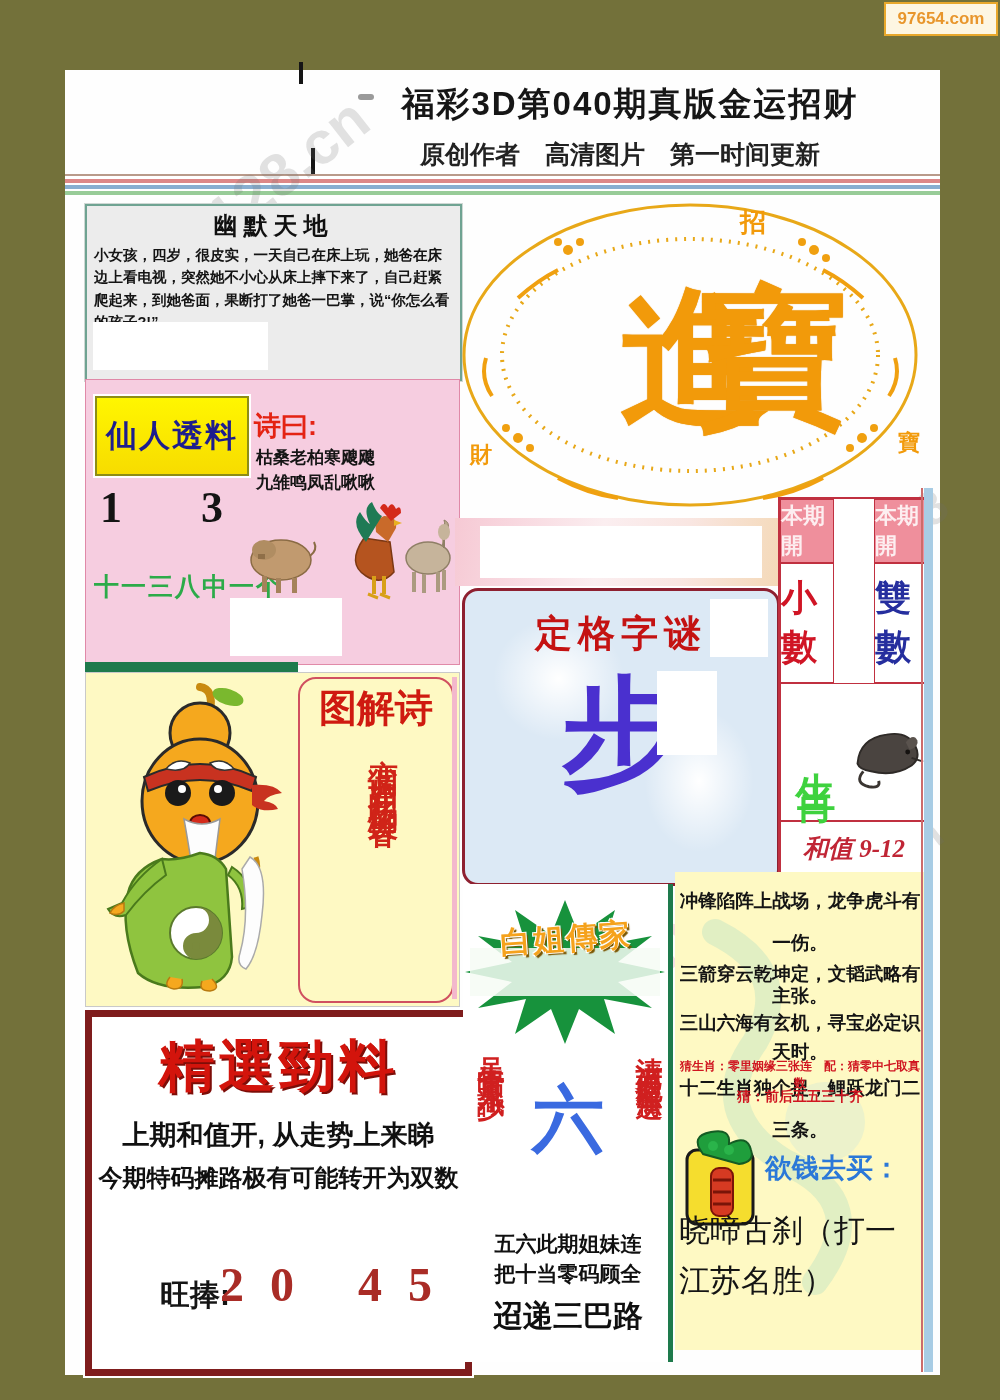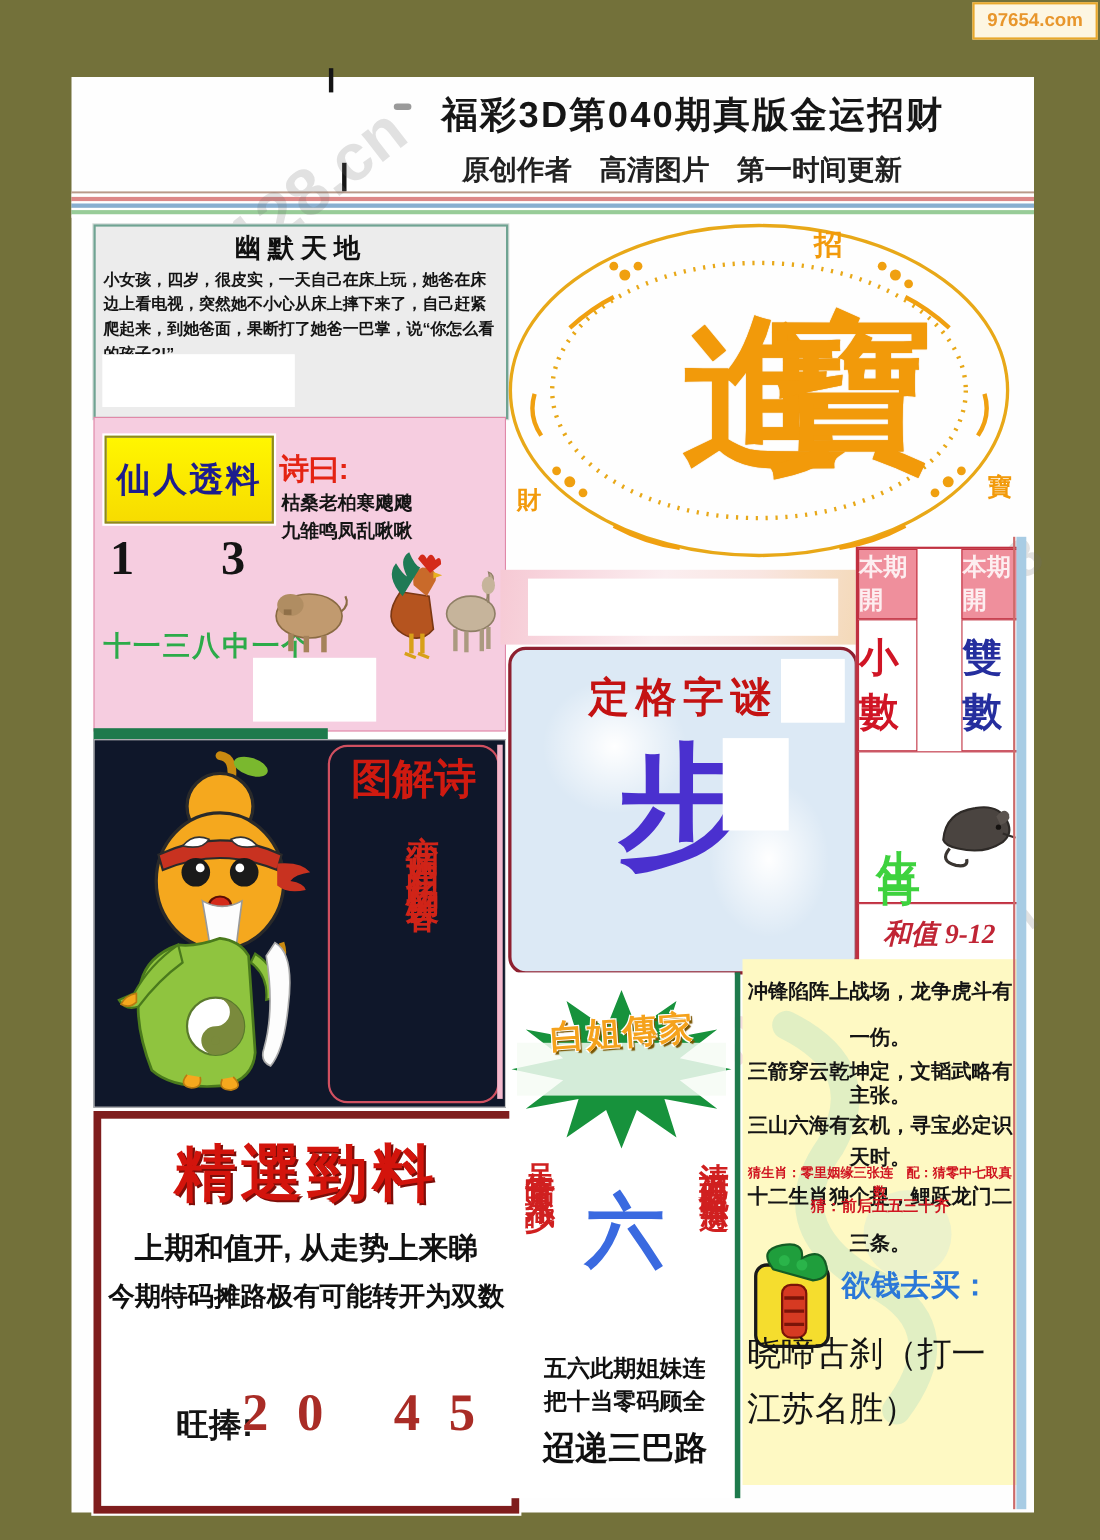--- a/index.html
+++ b/index.html
@@ -27,21 +27,21 @@
   .xianren{left:85px;top:379px;width:373px;height:284px;background:#f6cde0;border:1px solid #e089a8;}
   .ybox{left:9px;top:16px;width:150px;height:76px;background:linear-gradient(#fff600,#f7dc00);
     border:2px solid #8d8d16;box-shadow:0 0 0 2px #fff;display:flex;align-items:center;justify-content:center;}
   .ybox span{font-size:31px;font-weight:bold;color:#1d1d8e;letter-spacing:2px;}
   .xnums{left:14px;top:102px;font-size:44px;font-weight:bold;color:#141414;letter-spacing:34px;font-family:"Liberation Serif","DejaVu Serif",serif;}
   .shiyue{left:168px;top:28px;font-size:27px;font-weight:bold;color:#e42313;}
   .xpoem{left:170px;top:66px;font-size:17px;font-weight:bold;color:#151515;line-height:1.45;}
   .xgreen{left:8px;top:190px;font-size:25px;font-weight:bold;color:#2cab49;letter-spacing:2px;}
   
   .greenbar{left:85px;top:662px;width:213px;height:10px;background:#1e7a4c;}
-  .tujie{left:85px;top:672px;width:373px;height:333px;background:#0f172a;border:1px solid #c9c9c9;}
+  .tujie{left:85px;top:672px;width:373px;height:333px;background:#fef9c3;border:1px solid #c9c9c9;}
   .tj-border{left:212px;top:4px;width:152px;height:322px;border:2px solid #d05060;border-radius:18px;}
   .tj-pinkstrip{left:366px;top:4px;width:5px;height:322px;background:#f3b8cc;}
   .tj-title{left:215px;top:10px;width:150px;text-align:center;font-size:38px;font-weight:bold;color:#cf1a10;}
   .tj-vert{left:276px;top:62px;writing-mode:vertical-rl;font-size:30px;font-weight:bold;color:#d02418;letter-spacing:10px;height:260px;}
   
   .jingxuan{left:85px;top:1010px;width:373px;height:352px;background:#ffffff;border:7px solid #7f1d1d;box-shadow:0 0 0 2px #fff;}
   .jx-title{left:0;top:12px;width:100%;text-align:center;font-size:56px;font-weight:bold;color:#d3140c;text-shadow:2px 2px 0 #7d0d08;letter-spacing:4px;}
   .jx-l1{left:0;top:100px;width:100%;text-align:center;font-size:27px;font-weight:bold;color:#101010;}
   .jx-l2{left:0;top:145px;width:100%;text-align:center;font-size:24px;font-weight:bold;color:#101010;}
   .jx-wang{left:26px;top:258px;font-size:30px;font-weight:bold;color:#141414;margin-left:42px;}

